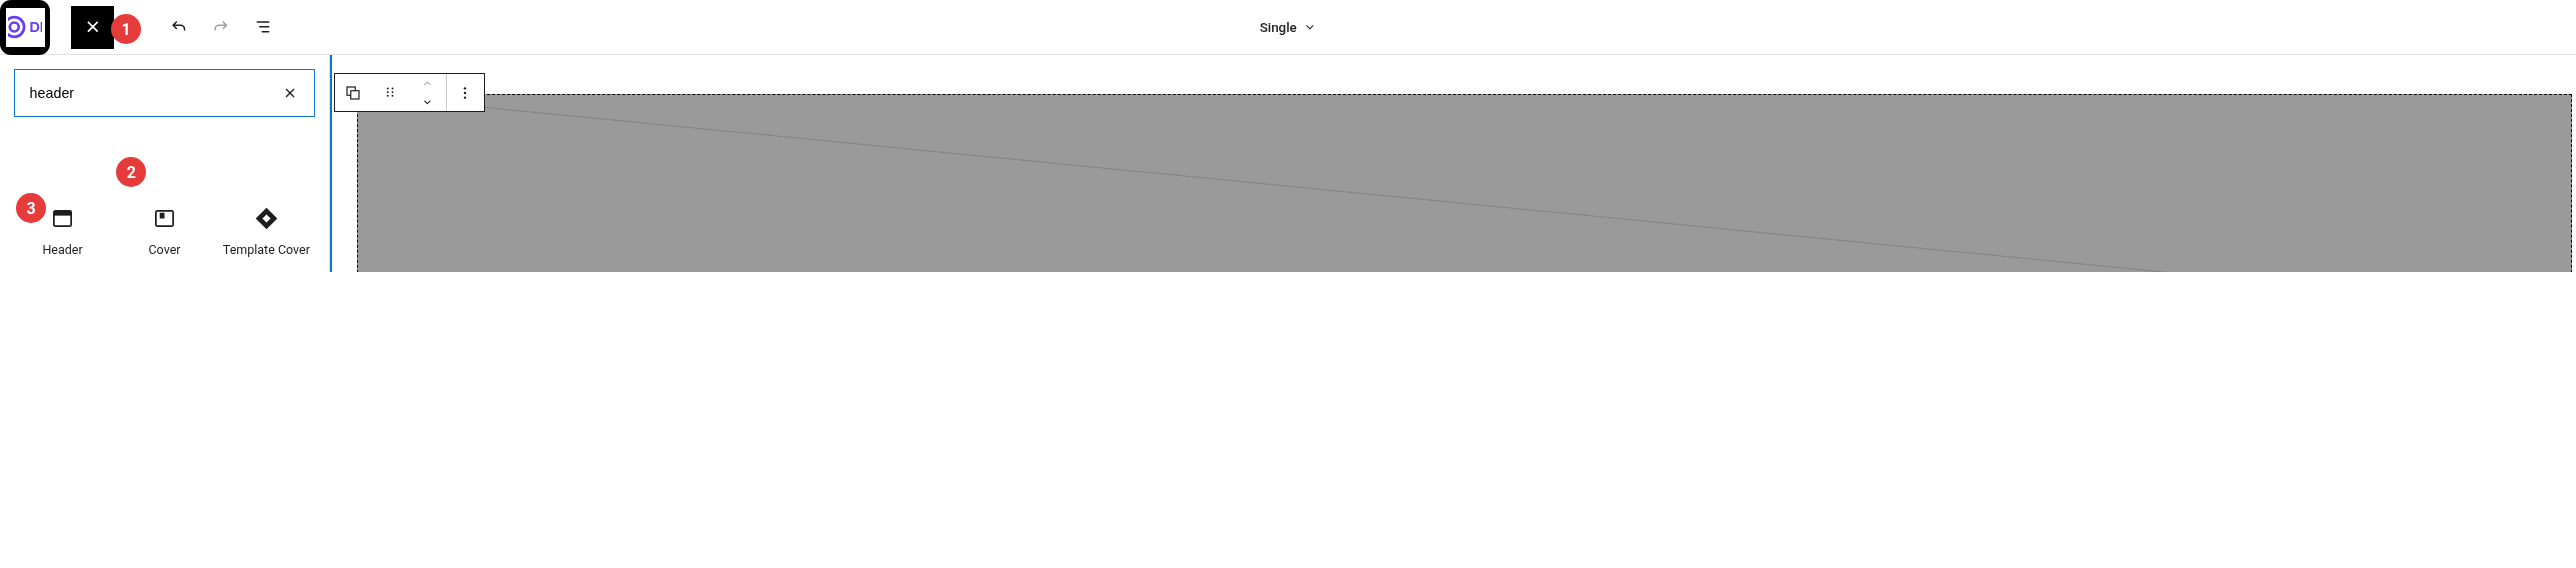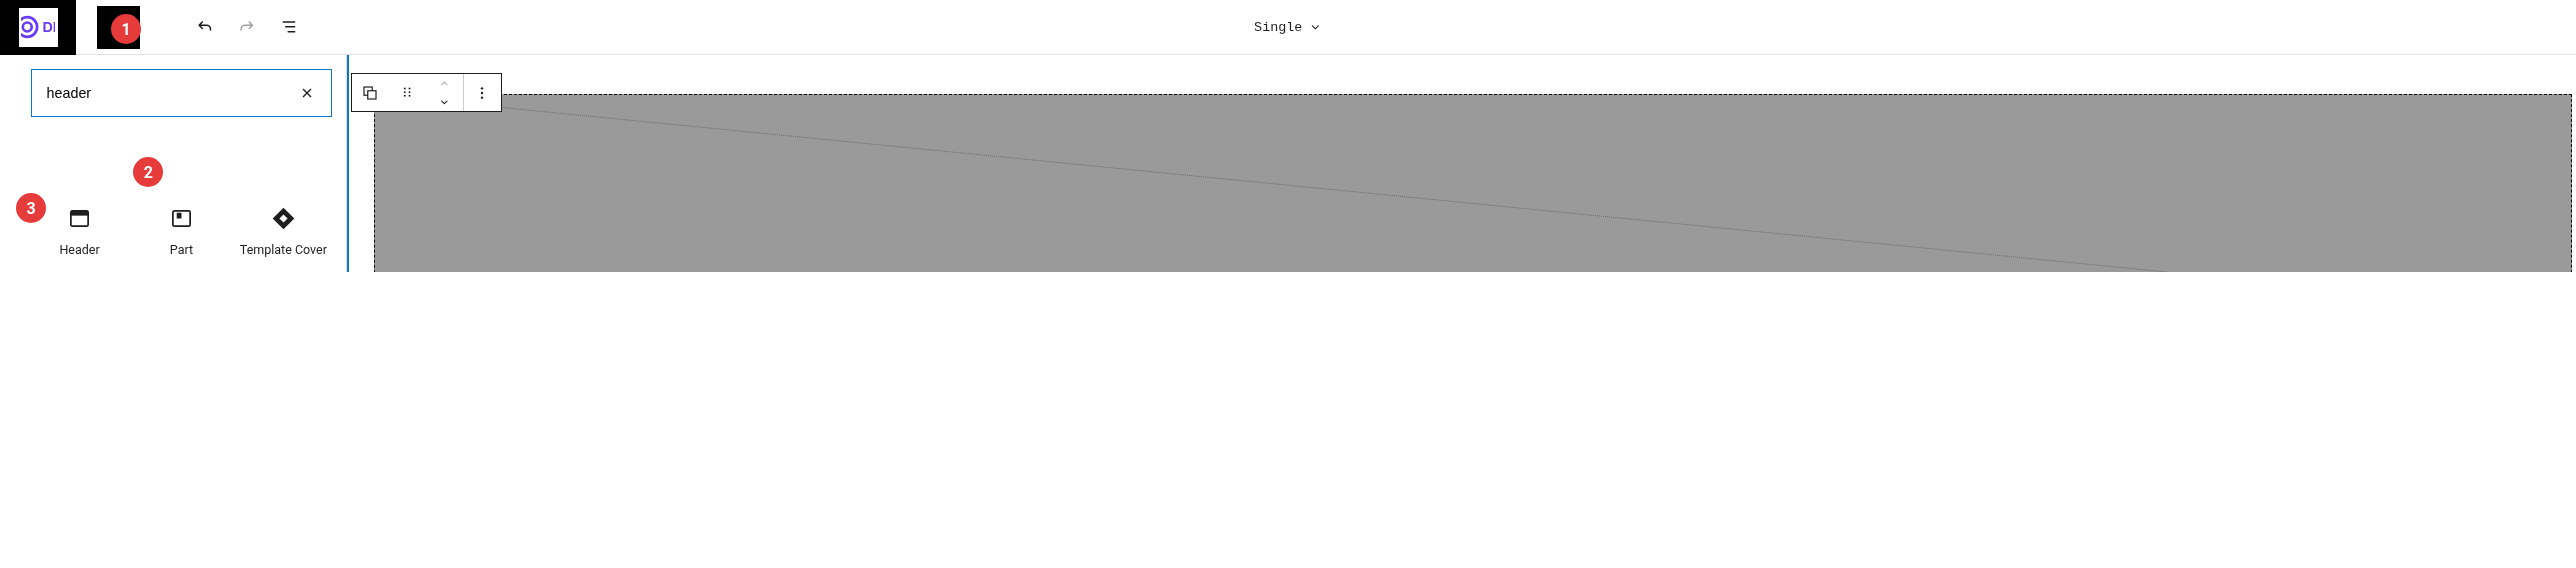--- a/index.html
+++ b/index.html
@@ -11,27 +11,28 @@
     }
     .topbar {
       height: 55px;
       display: flex;
       align-items: center;
       padding: 0;
       border-bottom: 0.9px solid #e0e0e0;
       position: relative;
     }
     .logo-corner {
-      width: 76px;
+      width: 50px;
       height: 55px;
       background: #000;
       display: flex;
       align-items: center;
       justify-content: center;
       position: relative;
+      border-radius: 11px;
     }
     .logo-inner {
       width: 39px;
       height: 39px;
       background: #fff;
       display: flex;
       align-items: center;
       justify-content: center;
     }
     .logo-inner svg { width: 34px; height: 34px; }
@@ -67,23 +68,22 @@
     .center-title {
       position: absolute;
       left: 50%;
       transform: translateX(-50%);
       display: flex;
       align-items: center;
       gap: 7.1px;
       font-size: 13.4px;
       cursor: pointer;
       font-weight: 500;
-      font-family: Liberation Mono, monospace;
-    }
-    .layout { display: flex; margin-left: 17px; }
+    }
+    .layout { display: flex; }
     .sidebar {
       width: 330px;
       padding: 14.3px;
       border-right: 0.9px solid #e0e0e0;
     }
     .search-group { position: relative; }
     .search-input {
       width: 100%;
       height: 48px;
       border: 1.3px solid #0b78d0;
@@ -249,21 +249,21 @@
             <rect x="3" y="4" width="18" height="16" rx="1.5" fill="none" stroke="#1e1e1e" stroke-width="1.8"></rect>
             <rect x="3" y="4" width="18" height="5" fill="#1e1e1e"></rect>
           </svg>
         <span class="result-label">Header</span>
       </div>
       <div class="result">
         <svg class="result-icon" viewBox="0 0 24 24">
             <rect x="3" y="4" width="18" height="16" rx="1.5" fill="none" stroke="#1e1e1e" stroke-width="1.8"></rect>
             <rect x="7" y="6" width="5" height="6" fill="#1e1e1e"></rect>
           </svg>
-        <span class="result-label">Part</span>
+        <span class="result-label">Cover</span>
       </div>
       <div class="result">
         <svg class="result-icon" viewBox="0 0 24 24">
             <rect x="4" y="4" width="16" height="16" fill="#1e1e1e" transform="rotate(45 12 12)"></rect>
             <rect x="9" y="9" width="6" height="6" fill="#fff" transform="rotate(45 12 12)"></rect>
           </svg>
         <span class="result-label">Template Cover</span>
       </div>
     </div>
     <div class="step-badge badge-3">3</div>

